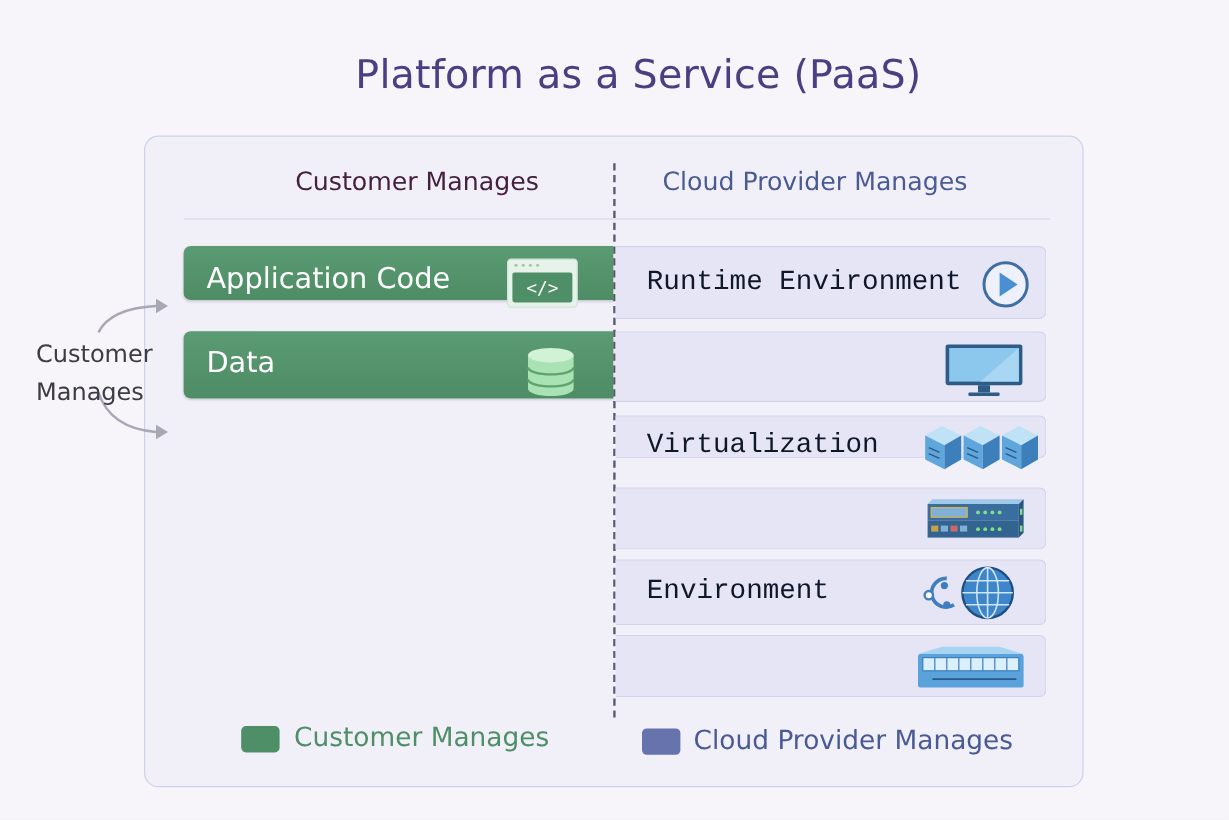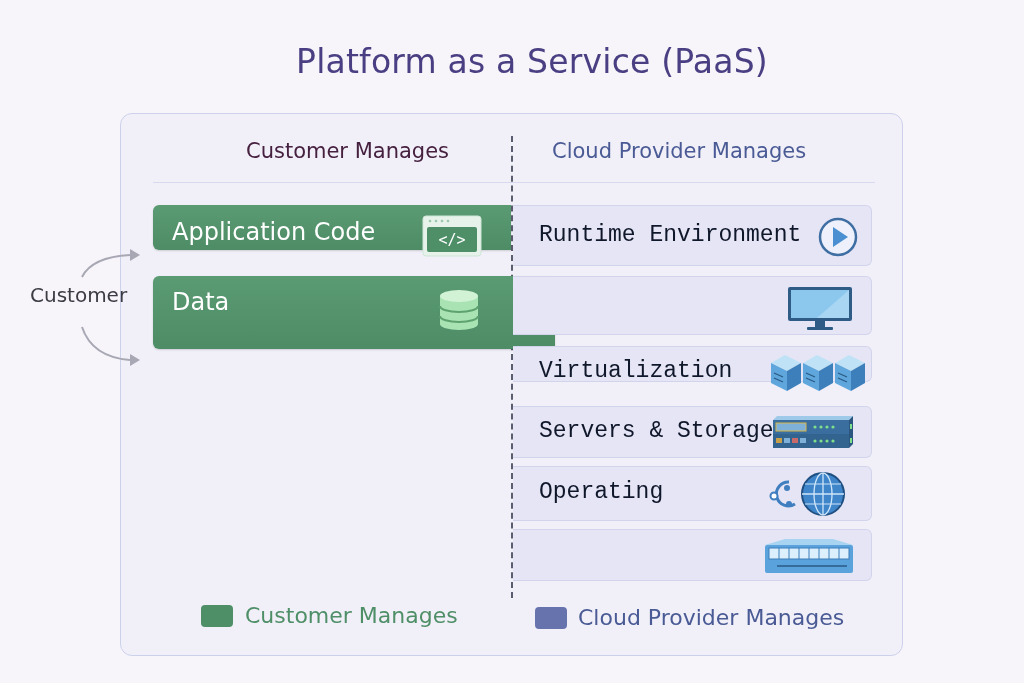--- a/index.html
+++ b/index.html
@@ -70,36 +70,37 @@
 <div class="divider"></div>
 
 <svg class="arrows" width="80" height="130" viewBox="0 0 80 130">
   <path d="M12 32 Q22 12 60 10" fill="none" stroke="#a8a8b4" stroke-width="2"></path>
   <polygon points="60,4 70,10 60,16" fill="#a8a8b4"></polygon>
   <path d="M12 82 Q22 112 60 115" fill="none" stroke="#a8a8b4" stroke-width="2"></path>
   <polygon points="60,109 70,115 60,121" fill="#a8a8b4"></polygon>
 </svg>
 <div class="side-label">
   <div>Customer</div>
+  <div>Manages</div>
 </div>
 
 <div class="cust-row" style="top:205px;height:45px;">
   <span class="lbl" style="top:13px;">Application Code</span>
   <svg class="icon" style="left:269px;top:10px;" width="60" height="42" viewBox="0 0 60 42">
     <rect x="1" y="1" width="58" height="40" rx="3" fill="#e6f2ea" stroke="#cfe6d7"></rect>
     <circle cx="8" cy="6" r="1.3" fill="#9cc8ad"></circle>
       <circle cx="14" cy="6" r="1.3" fill="#9cc8ad"></circle>
     <circle cx="20" cy="6" r="1.3" fill="#9cc8ad"></circle>
       <circle cx="26" cy="6" r="1.3" fill="#9cc8ad"></circle>
     <rect x="5" y="12" width="50" height="25" rx="2" fill="#4f8f68"></rect>
     <text x="30" y="30" text-anchor="middle" font-size="15" fill="#ffffff" font-family="DejaVu Sans Mono, monospace">&lt;/&gt;</text>
   </svg>
 </div>
 
-<div class="cust-row" style="top:276px;height:73px;padding-left:44px;">
+<div class="cust-row" style="top:276px;height:56px;">
   <span class="lbl" style="top:12px;">Data</span>
   <svg class="icon" style="left:285px;top:12px;" width="42" height="44" viewBox="0 0 42 44">
     <path d="M2 8 v28 a19 6 0 0 0 38 0 v-28" fill="#a9e3b3"></path>
     <ellipse cx="21" cy="8" rx="19" ry="6" fill="#d2f2d6"></ellipse>
     <path d="M2 18 a19 6 0 0 0 38 0" fill="none" stroke="#5ea26f" stroke-width="2"></path>
     <path d="M2 28 a19 6 0 0 0 38 0" fill="none" stroke="#5ea26f" stroke-width="2"></path>
   </svg>
 </div>
 
 <div class="prov-row" style="top:205px;height:61px;">
@@ -141,21 +142,20 @@
       <polygon points="2,10 16,2 32,10 18,18" fill="#bfe2f6"></polygon>
       <polygon points="2,10 18,18 18,38 2,30" fill="#5fa6dc"></polygon>
       <polygon points="18,18 32,10 32,30 18,38" fill="#3d7fba"></polygon>
       <line x1="5" y1="20" x2="14" y2="24" stroke="#2a5a86" stroke-width="1.2"></line>
       <line x1="5" y1="25" x2="14" y2="29" stroke="#2a5a86" stroke-width="1.2"></line>
     </g>
   </svg>
 </div>
 
 <div class="prov-row" style="top:406px;height:52px;">
-  <span class="lbl" style="top:11px;">Servers &amp; Storage</span>
   <svg class="icon" style="left:258px;top:7px;" width="84" height="38" viewBox="0 0 84 38">
     <polygon points="2,6 6,2 82,2 78,6" fill="#9fc9e8"></polygon>
     <rect x="2" y="6" width="76" height="14" fill="#3a6e9f"></rect>
     <polygon points="78,6 82,2 82,30 78,34" fill="#2a5680"></polygon>
     <rect x="5" y="9" width="30" height="8" fill="#7fb0d8" stroke="#d9b64a" stroke-width="1"></rect>
     <circle cx="44" cy="13" r="1.6" fill="#7ee08a"></circle>
       <circle cx="50" cy="13" r="1.6" fill="#7ee08a"></circle>
     <circle cx="56" cy="13" r="1.6" fill="#7ee08a"></circle>
       <circle cx="62" cy="13" r="1.6" fill="#7ee08a"></circle>
     <rect x="2" y="20" width="76" height="14" fill="#33638f"></rect>
@@ -166,21 +166,21 @@
     <circle cx="44" cy="27" r="1.6" fill="#7ee08a"></circle>
       <circle cx="50" cy="27" r="1.6" fill="#7ee08a"></circle>
     <circle cx="56" cy="27" r="1.6" fill="#7ee08a"></circle>
       <circle cx="62" cy="27" r="1.6" fill="#7ee08a"></circle>
     <rect x="79" y="10" width="2" height="5" fill="#7ee08a"></rect>
       <rect x="79" y="24" width="2" height="5" fill="#7ee08a"></rect>
   </svg>
 </div>
 
 <div class="prov-row" style="top:466px;height:55px;">
-  <span class="lbl" style="top:12px;">Operating</span>
+  <span class="lbl" style="top:12px;">Environment</span>
   <svg class="icon" style="left:254px;top:3px;" width="80" height="48" viewBox="0 0 80 48">
     <path d="M22 12 a12 12 0 1 0 6 22" fill="none" stroke="#3f7fc0" stroke-width="3"></path>
     <circle cx="7" cy="26" r="3.5" fill="#ffffff" stroke="#3f7fc0" stroke-width="2"></circle>
     <circle cx="20" cy="18" r="3" fill="#3f7fc0"></circle>
     <circle cx="22" cy="34" r="3" fill="#3f7fc0"></circle>
     <circle cx="56" cy="24" r="21" fill="#3f85c9" stroke="#1f4f80" stroke-width="2"></circle>
     <ellipse cx="56" cy="24" rx="9" ry="21" fill="none" stroke="#cfe6fa" stroke-width="1.3"></ellipse>
     <line x1="35" y1="24" x2="77" y2="24" stroke="#cfe6fa" stroke-width="1.3"></line>
     <line x1="56" y1="3" x2="56" y2="45" stroke="#cfe6fa" stroke-width="1.3"></line>
     <path d="M38 14 h36 M38 34 h36" stroke="#cfe6fa" stroke-width="1.2"></path>

